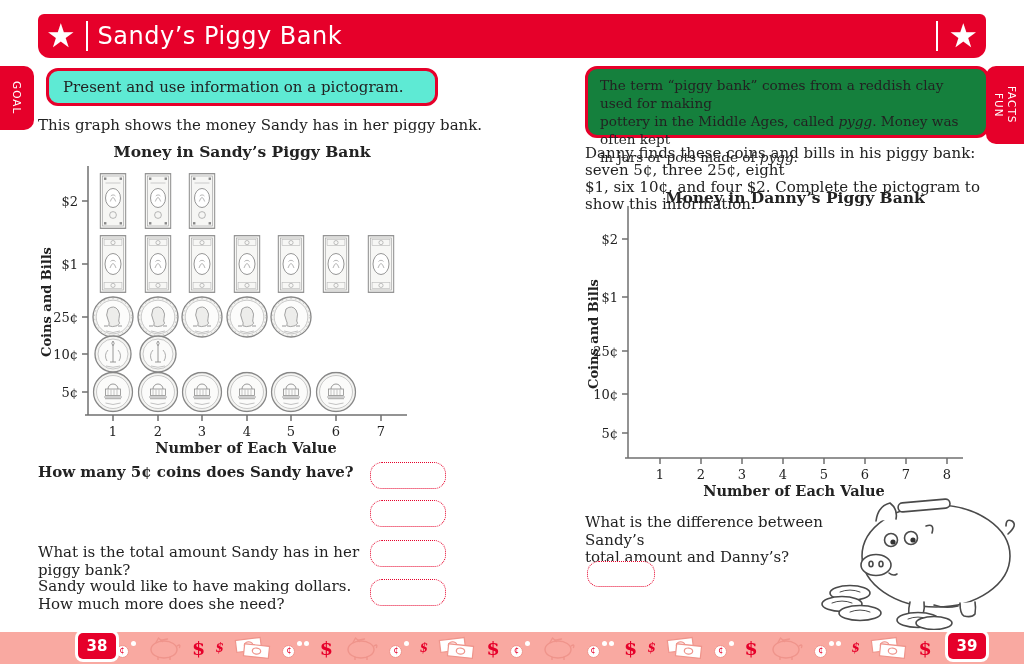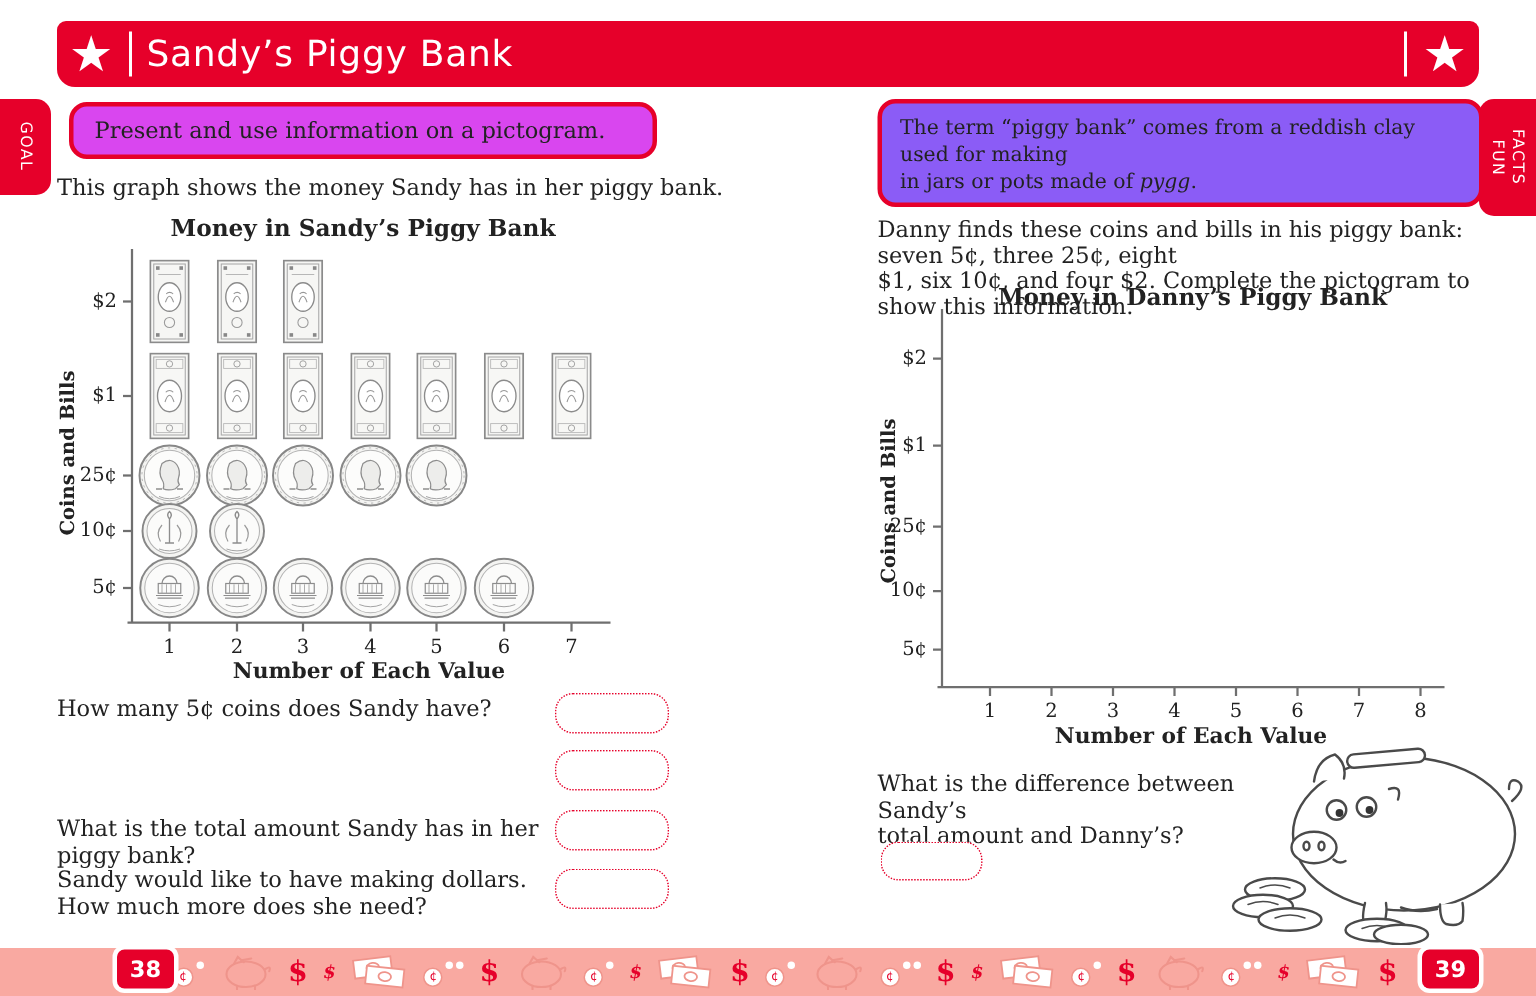--- a/index.html
+++ b/index.html
@@ -16,23 +16,23 @@
   .hdr-divider{width:2px;height:30px;background:#fff;}
   .hdr-title{color:#fff;font-family:"DejaVu Sans",sans-serif;font-size:24px;letter-spacing:.5px;white-space:nowrap;}
   
   .side-tab{background:var(--red);color:#fff;display:flex;align-items:center;justify-content:center;
     font-family:"DejaVu Sans",sans-serif;}
   .goal-tab{left:0;top:66px;width:34px;height:64px;border-radius:0 10px 10px 0;}
   .facts-tab{left:986px;top:66px;width:38px;height:78px;border-radius:10px 0 0 10px;gap:1px;}
   .vtext{writing-mode:vertical-lr;font-size:10.5px;letter-spacing:1px;}
   
   .goal-box{left:46px;top:68px;width:392px;height:38px;border:3px solid var(--red);border-radius:12px;
-    display:flex;align-items:center;padding:0 14px;box-sizing:border-box;font-size:15px;background:#d946ef;}
+    display:flex;align-items:center;padding:0 14px;box-sizing:border-box;font-size:15px;background:#5eead4;}
   .facts-box{left:585px;top:66px;width:404px;height:72px;border:3px solid var(--red);border-radius:12px;
-    padding:7px 12px;box-sizing:border-box;font-size:13.6px;line-height:18px;background:#8b5cf6;}
+    padding:7px 12px;box-sizing:border-box;font-size:13.6px;line-height:18px;background:#15803d;}
   .para{font-size:15px;line-height:17px;}
   
   .chart{position:absolute;}
   .chart-title{position:absolute;font-weight:bold;font-size:15.5px;text-align:center;white-space:nowrap;}
   .ylab{position:absolute;font-weight:bold;font-size:13px;white-space:nowrap;
         transform:translate(-50%,-50%) rotate(-90deg);}
   .ytick{position:absolute;font-size:13px;text-align:right;transform:translateY(-50%);}
   .xtick{position:absolute;font-size:13px;transform:translateX(-50%);}
   .xlab{position:absolute;font-weight:bold;font-size:14.5px;transform:translateX(-50%);white-space:nowrap;}
   .picto{position:absolute;transform:translate(-50%,-50%);}
@@ -144,20 +144,21 @@
     <span class="vtext">FUN</span>
     <span class="vtext">FACTS</span>
   </div>
 
   <div class="abs goal-box">
     <span>Present and use information on a pictogram.</span>
   </div>
 
   <div class="abs facts-box">
     <div><span>The term “piggy bank” comes from a reddish clay used for making</span></div>
+    <div><span>pottery in the Middle Ages, called </span><i>pygg</i><span>. Money was often kept</span></div>
     <div><span>in jars or pots made of </span><i>pygg</i><span>.</span></div>
   </div>
 
   <div class="abs para" style="left:38px;top:117px;">This graph shows the money Sandy has in her piggy bank.</div>
   <div class="abs para" style="left:585px;top:145px;width:410px;">
     <div>Danny finds these coins and bills in his piggy bank: seven 5¢, three 25¢, eight</div>
     <div>$1, six 10¢, and four $2. Complete the pictogram to show this information.</div>
   </div>
 
   <div id="chart-sandy" class="chart" style="left:38px;top:140px;width:412px;height:320px;">
@@ -291,21 +292,21 @@
       <div class="xtick" style="left: 126px; top: 285px;">2</div>
       <div class="xtick" style="left: 167px; top: 285px;">3</div>
       <div class="xtick" style="left: 208px; top: 285px;">4</div>
       <div class="xtick" style="left: 249px; top: 285px;">5</div>
       <div class="xtick" style="left: 290px; top: 285px;">6</div>
       <div class="xtick" style="left: 331px; top: 285px;">7</div>
       <div class="xtick" style="left: 372px; top: 285px;">8</div>
       <div class="xlab" style="left: 219px; top: 300px;">Number of Each Value</div>
     </div>
 
-  <div class="abs qtext" style="left:38px;top:464px;width:320px;">How many 5¢ coins does Sandy have?</div>
+  <div class="abs qtext" style="left:38px;top:464px;width:320px;font-weight:bold;">How many 5¢ coins does Sandy have?</div>
   <div class="ansbox" style="left:370px;top:462px;"></div>
 
   <div class="ansbox" style="left:370px;top:500px;"></div>
 
   <div class="abs qtext" style="left:38px;top:544px;width:330px;">What is the total amount Sandy has in her piggy bank?</div>
   <div class="ansbox" style="left:370px;top:540px;"></div>
 
   <div class="abs qtext" style="left:38px;top:578px;width:330px;">
     <div>Sandy would like to have making dollars.</div>
     <div>How much more does she need?</div>

